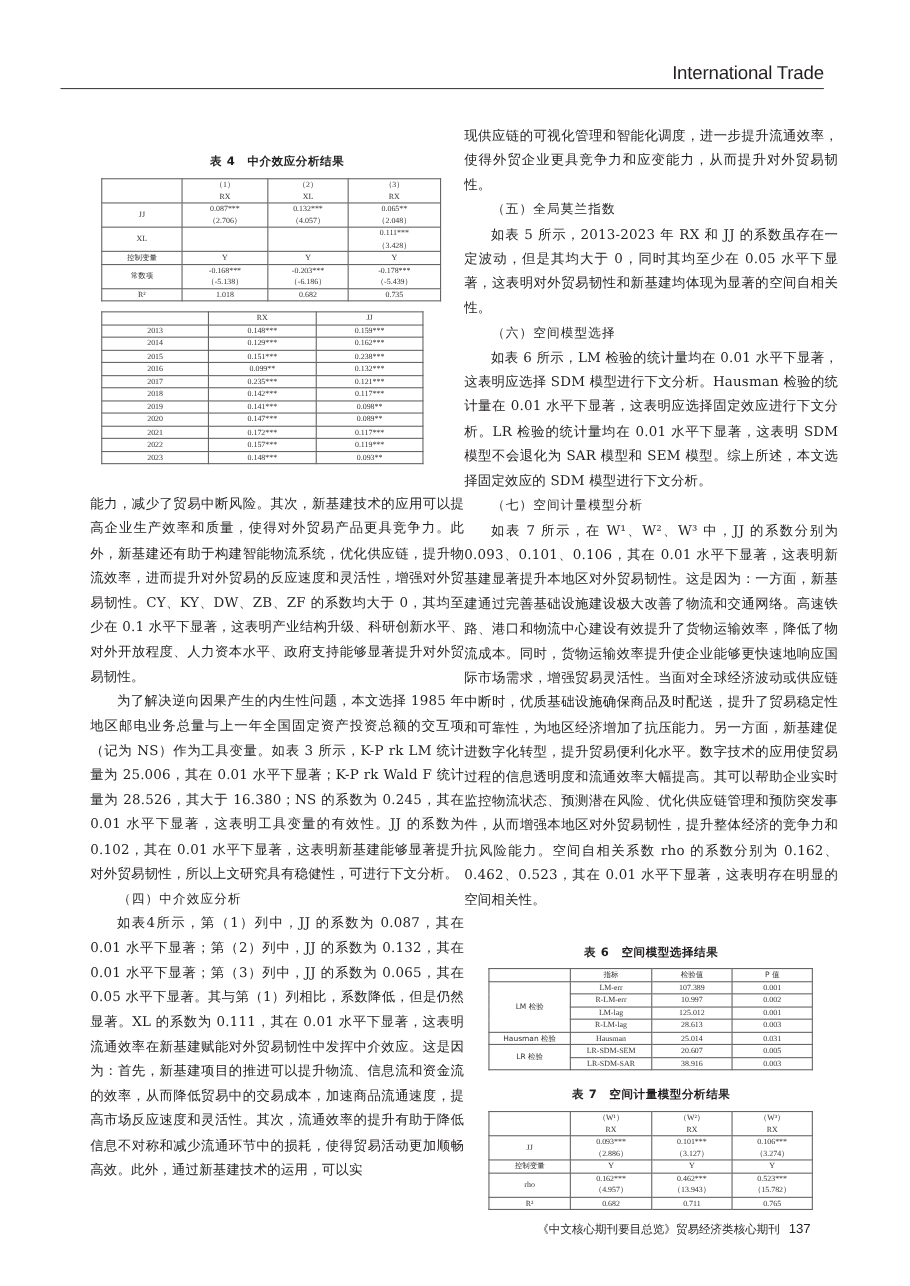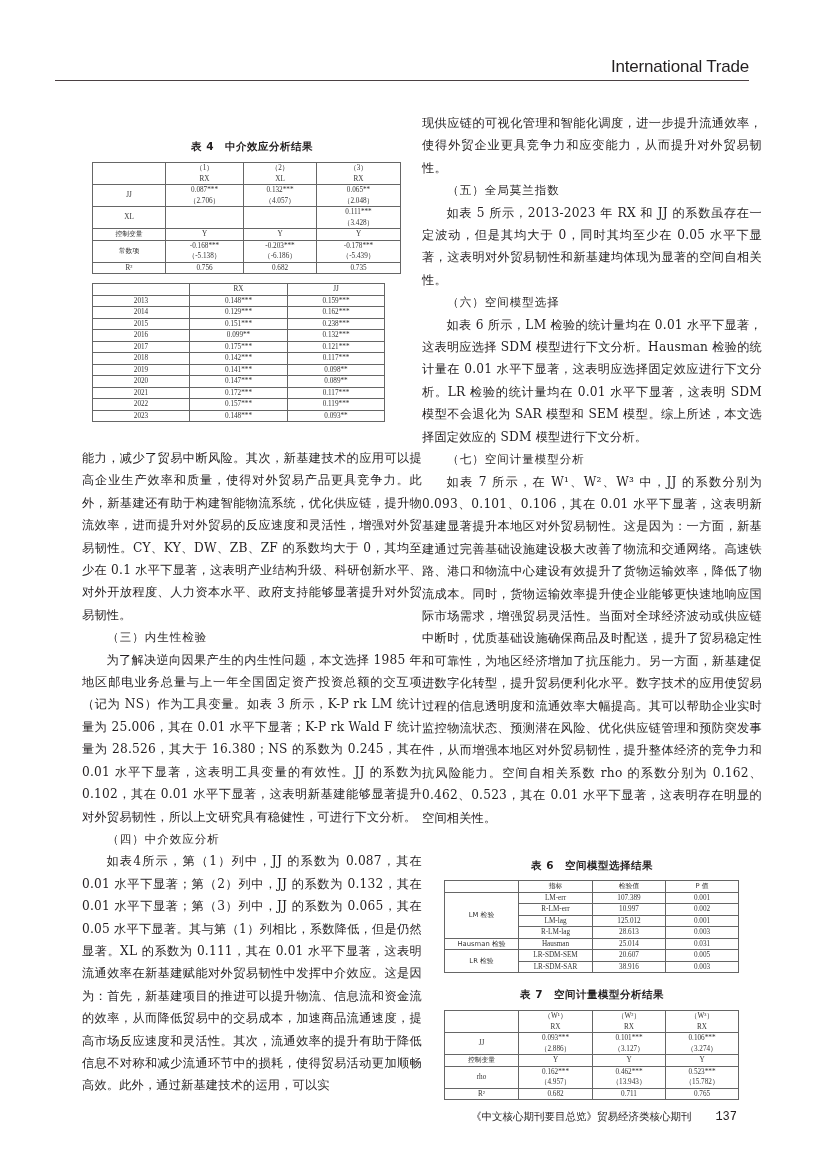--- a/index.html
+++ b/index.html
@@ -21,21 +21,21 @@
   table.t td.cjk { font-family: "DejaVu Sans", sans-serif; font-size: 6.8px; }
 
   p.para { margin: 0; font-size: 12.2px; line-height: 22.4px; text-align: justify; text-indent: 2em;
            font-family: "DejaVu Serif", "Liberation Serif", serif; color: #231f20; letter-spacing: 0.2px; }
   p.cont { text-indent: 0; }
   .sec-head { font-size: 11.5px; line-height: 22.4px; padding-left: 2.2em; color: #231f20;
               font-family: "DejaVu Serif", serif; letter-spacing: 1px; }
 
   .footer { position: absolute; right: 90px; top: 1110px; font-family: "DejaVu Sans", "Liberation Sans", sans-serif;
             font-size: 10.5px; color: #231f20; }
-  .footer .pg { font-family: Liberation Mono, monospace; font-size: 12px; margin-left: 24px; }
+  .footer .pg { font-family: Liberation Sans, sans-serif; font-size: 12px; margin-left: 8px; }
 </style>
 </head>
 <body>
 
 <div>
   <div class="header-title">International Trade</div>
   <div class="header-rule"></div>
 </div>
 
 <div class="col col-left" style="top:140px;">
@@ -116,21 +116,21 @@
             <div>（-6.186）</div>
           </td>
           <td>
             <div>-0.178***</div>
             <div>（-5.439）</div>
           </td>
         </tr>
         <tr>
           <td>R²</td>
           <td>
-            <div>0.756</div>
+            <div>1.018</div>
           </td>
           <td>
             <div>0.682</div>
           </td>
           <td>
             <div>0.735</div>
           </td>
         </tr>
       </tbody>
   </table>
@@ -162,21 +162,21 @@
           <td>0.151***</td>
           <td>0.238***</td>
         </tr>
         <tr>
           <td>2016</td>
           <td>0.099**</td>
           <td>0.132***</td>
         </tr>
         <tr>
           <td>2017</td>
-          <td>0.175***</td>
+          <td>0.235***</td>
           <td>0.121***</td>
         </tr>
         <tr>
           <td>2018</td>
           <td>0.142***</td>
           <td>0.117***</td>
         </tr>
         <tr>
           <td>2019</td>
           <td>0.141***</td>
@@ -201,21 +201,20 @@
           <td>2023</td>
           <td>0.148***</td>
           <td>0.093**</td>
         </tr>
       </tbody>
   </table>
 </div>
 
 <div class="col col-left" style="top:447px;">
   <p class="para cont">能力，减少了贸易中断风险。其次，新基建技术的应用可以提高企业生产效率和质量，使得对外贸易产品更具竞争力。此外，新基建还有助于构建智能物流系统，优化供应链，提升物流效率，进而提升对外贸易的反应速度和灵活性，增强对外贸易韧性。CY、KY、DW、ZB、ZF 的系数均大于 0，其均至少在 0.1 水平下显著，这表明产业结构升级、科研创新水平、对外开放程度、人力资本水平、政府支持能够显著提升对外贸易韧性。</p>
-  <div class="sec-head">（三）内生性检验</div>
   <p class="para">为了解决逆向因果产生的内生性问题，本文选择 1985 年地区邮电业务总量与上一年全国固定资产投资总额的交互项（记为 NS）作为工具变量。如表 3 所示，K-P rk LM 统计量为 25.006，其在 0.01 水平下显著；K-P rk Wald F 统计量为 28.526，其大于 16.380；NS 的系数为 0.245，其在 0.01 水平下显著，这表明工具变量的有效性。JJ 的系数为 0.102，其在 0.01 水平下显著，这表明新基建能够显著提升对外贸易韧性，所以上文研究具有稳健性，可进行下文分析。</p>
   <div class="sec-head">（四）中介效应分析</div>
   <p class="para">如表4所示，第（1）列中，JJ 的系数为 0.087，其在 0.01 水平下显著；第（2）列中，JJ 的系数为 0.132，其在 0.01 水平下显著；第（3）列中，JJ 的系数为 0.065，其在 0.05 水平下显著。其与第（1）列相比，系数降低，但是仍然显著。XL 的系数为 0.111，其在 0.01 水平下显著，这表明流通效率在新基建赋能对外贸易韧性中发挥中介效应。这是因为：首先，新基建项目的推进可以提升物流、信息流和资金流的效率，从而降低贸易中的交易成本，加速商品流通速度，提高市场反应速度和灵活性。其次，流通效率的提升有助于降低信息不对称和减少流通环节中的损耗，使得贸易活动更加顺畅高效。此外，通过新基建技术的运用，可以实</p>
 </div>
 
 <div class="col col-right" style="top:112px;">
   <p class="para cont">现供应链的可视化管理和智能化调度，进一步提升流通效率，使得外贸企业更具竞争力和应变能力，从而提升对外贸易韧性。</p>
   <div class="sec-head">（五）全局莫兰指数</div>
   <p class="para">如表 5 所示，2013-2023 年 RX 和 JJ 的系数虽存在一定波动，但是其均大于 0，同时其均至少在 0.05 水平下显著，这表明对外贸易韧性和新基建均体现为显著的空间自相关性。</p>
   <div class="sec-head">（六）空间模型选择</div>

